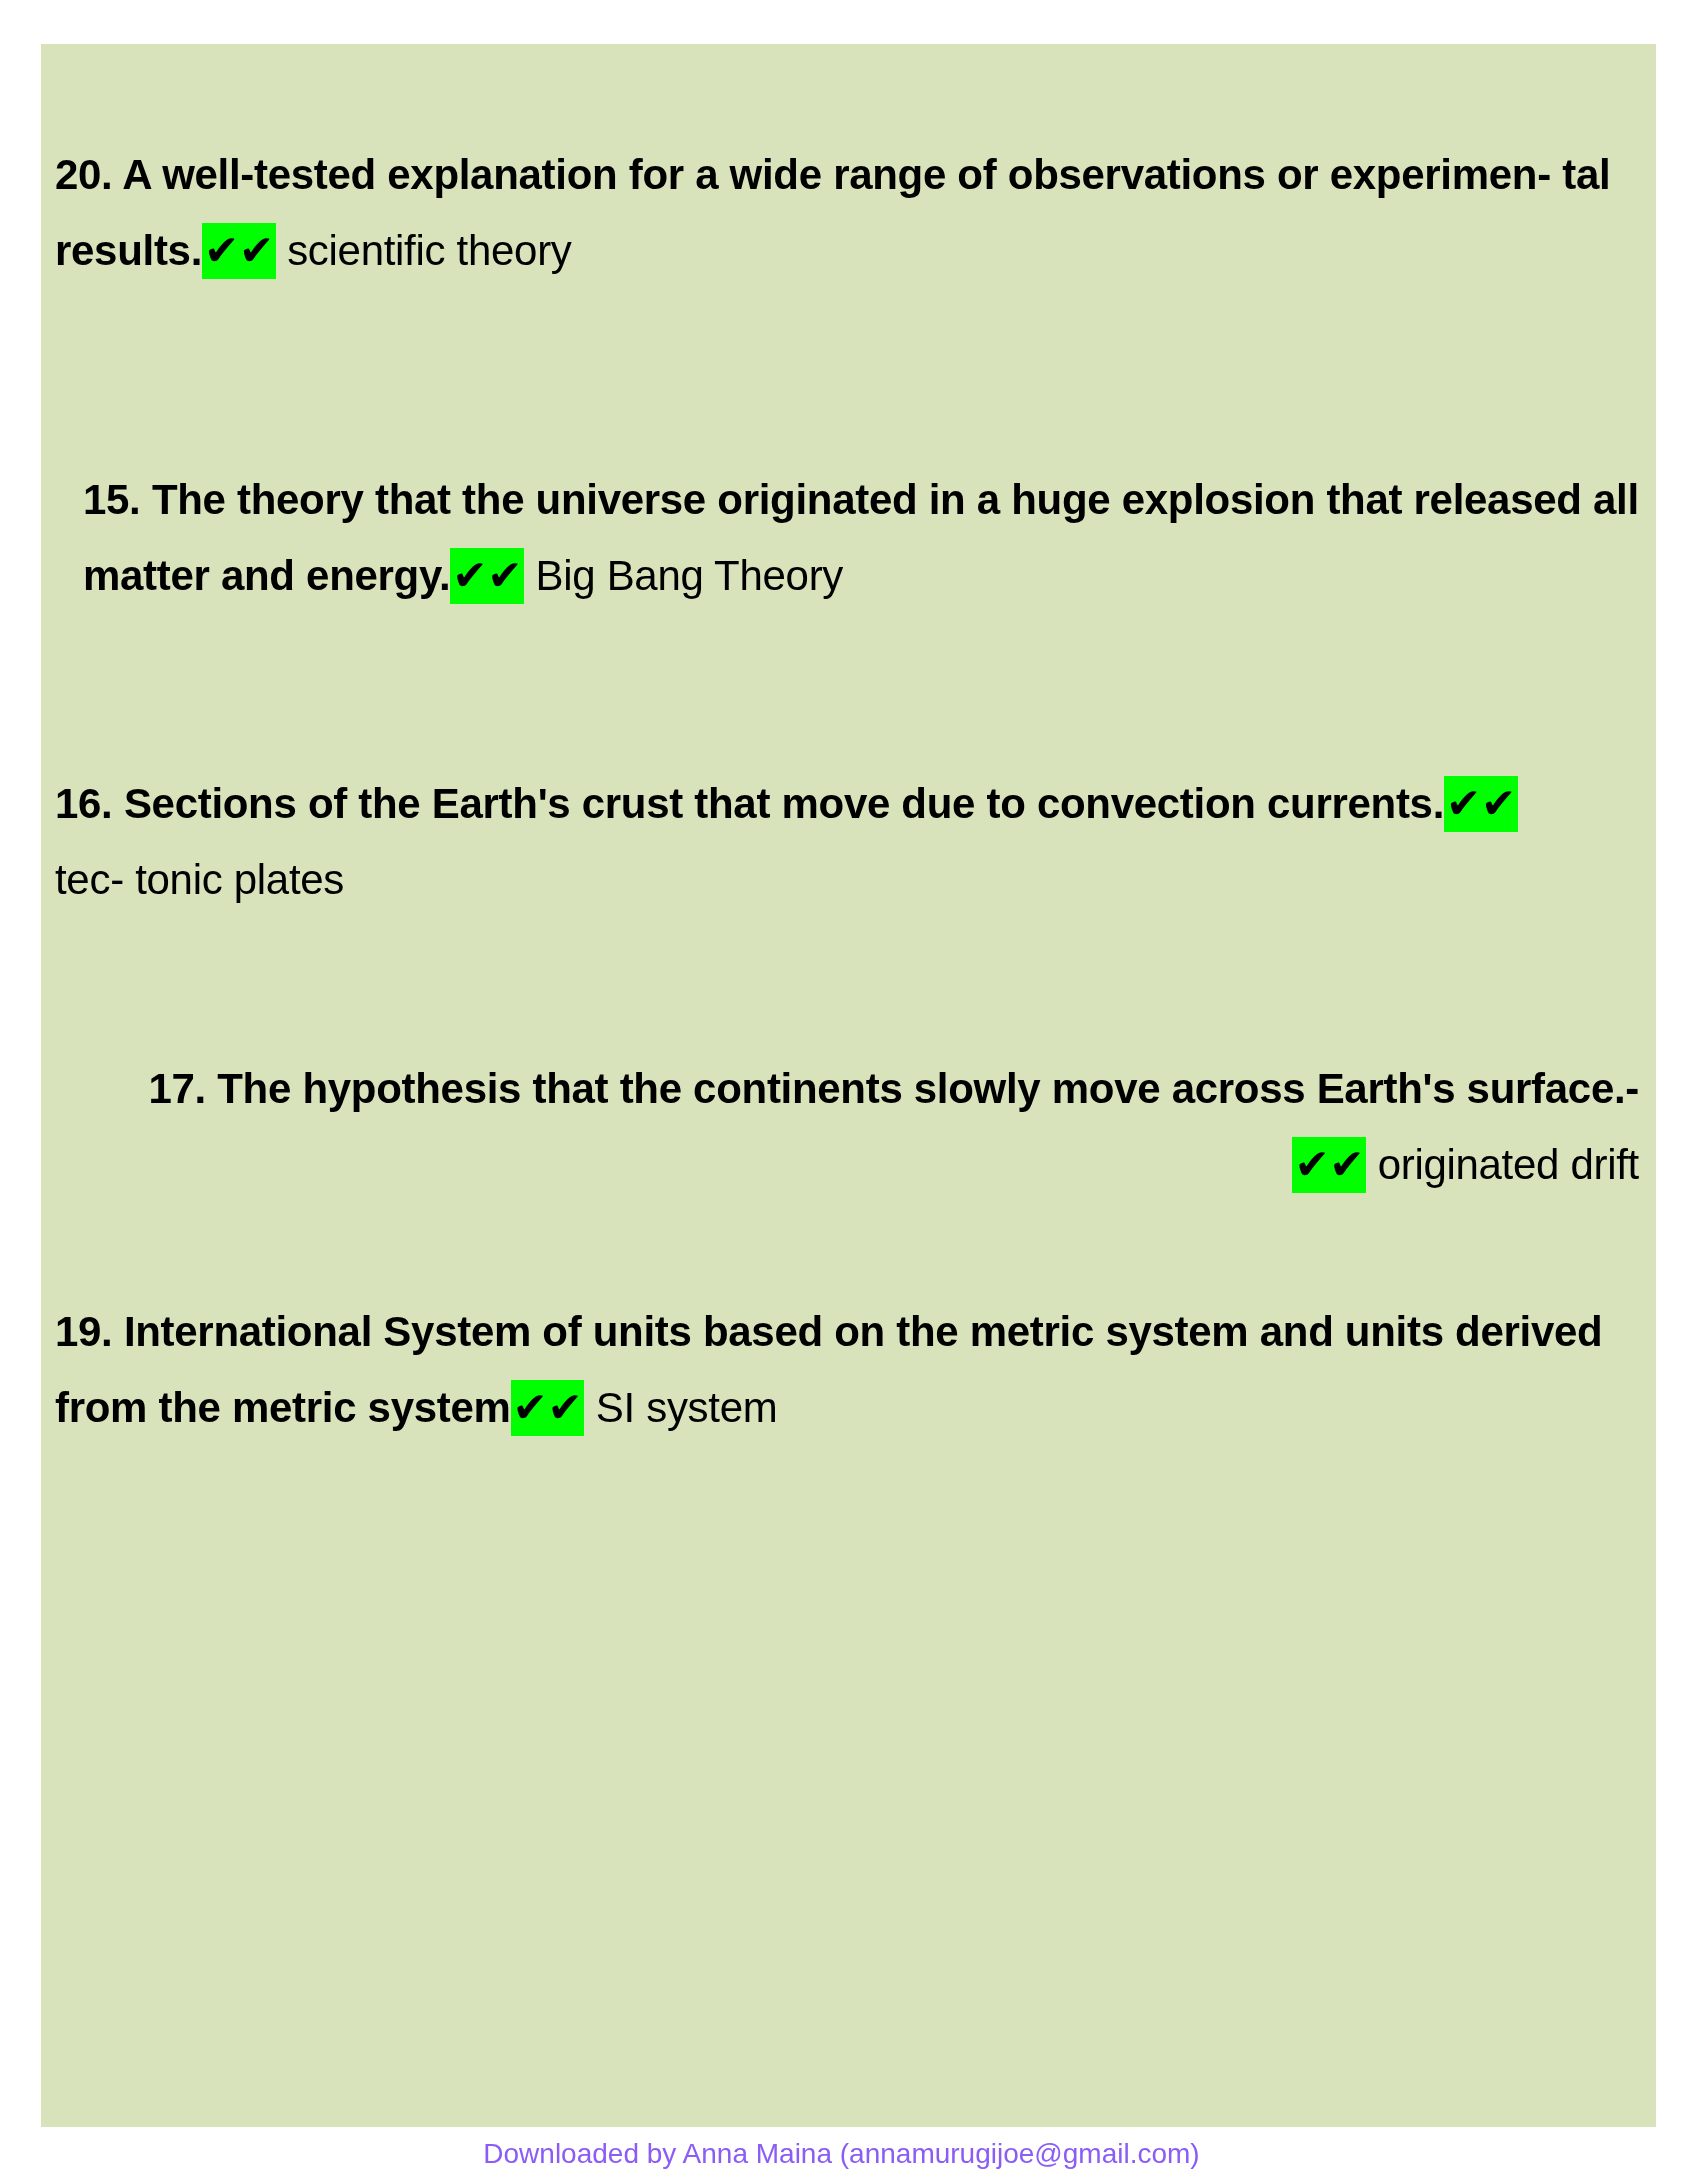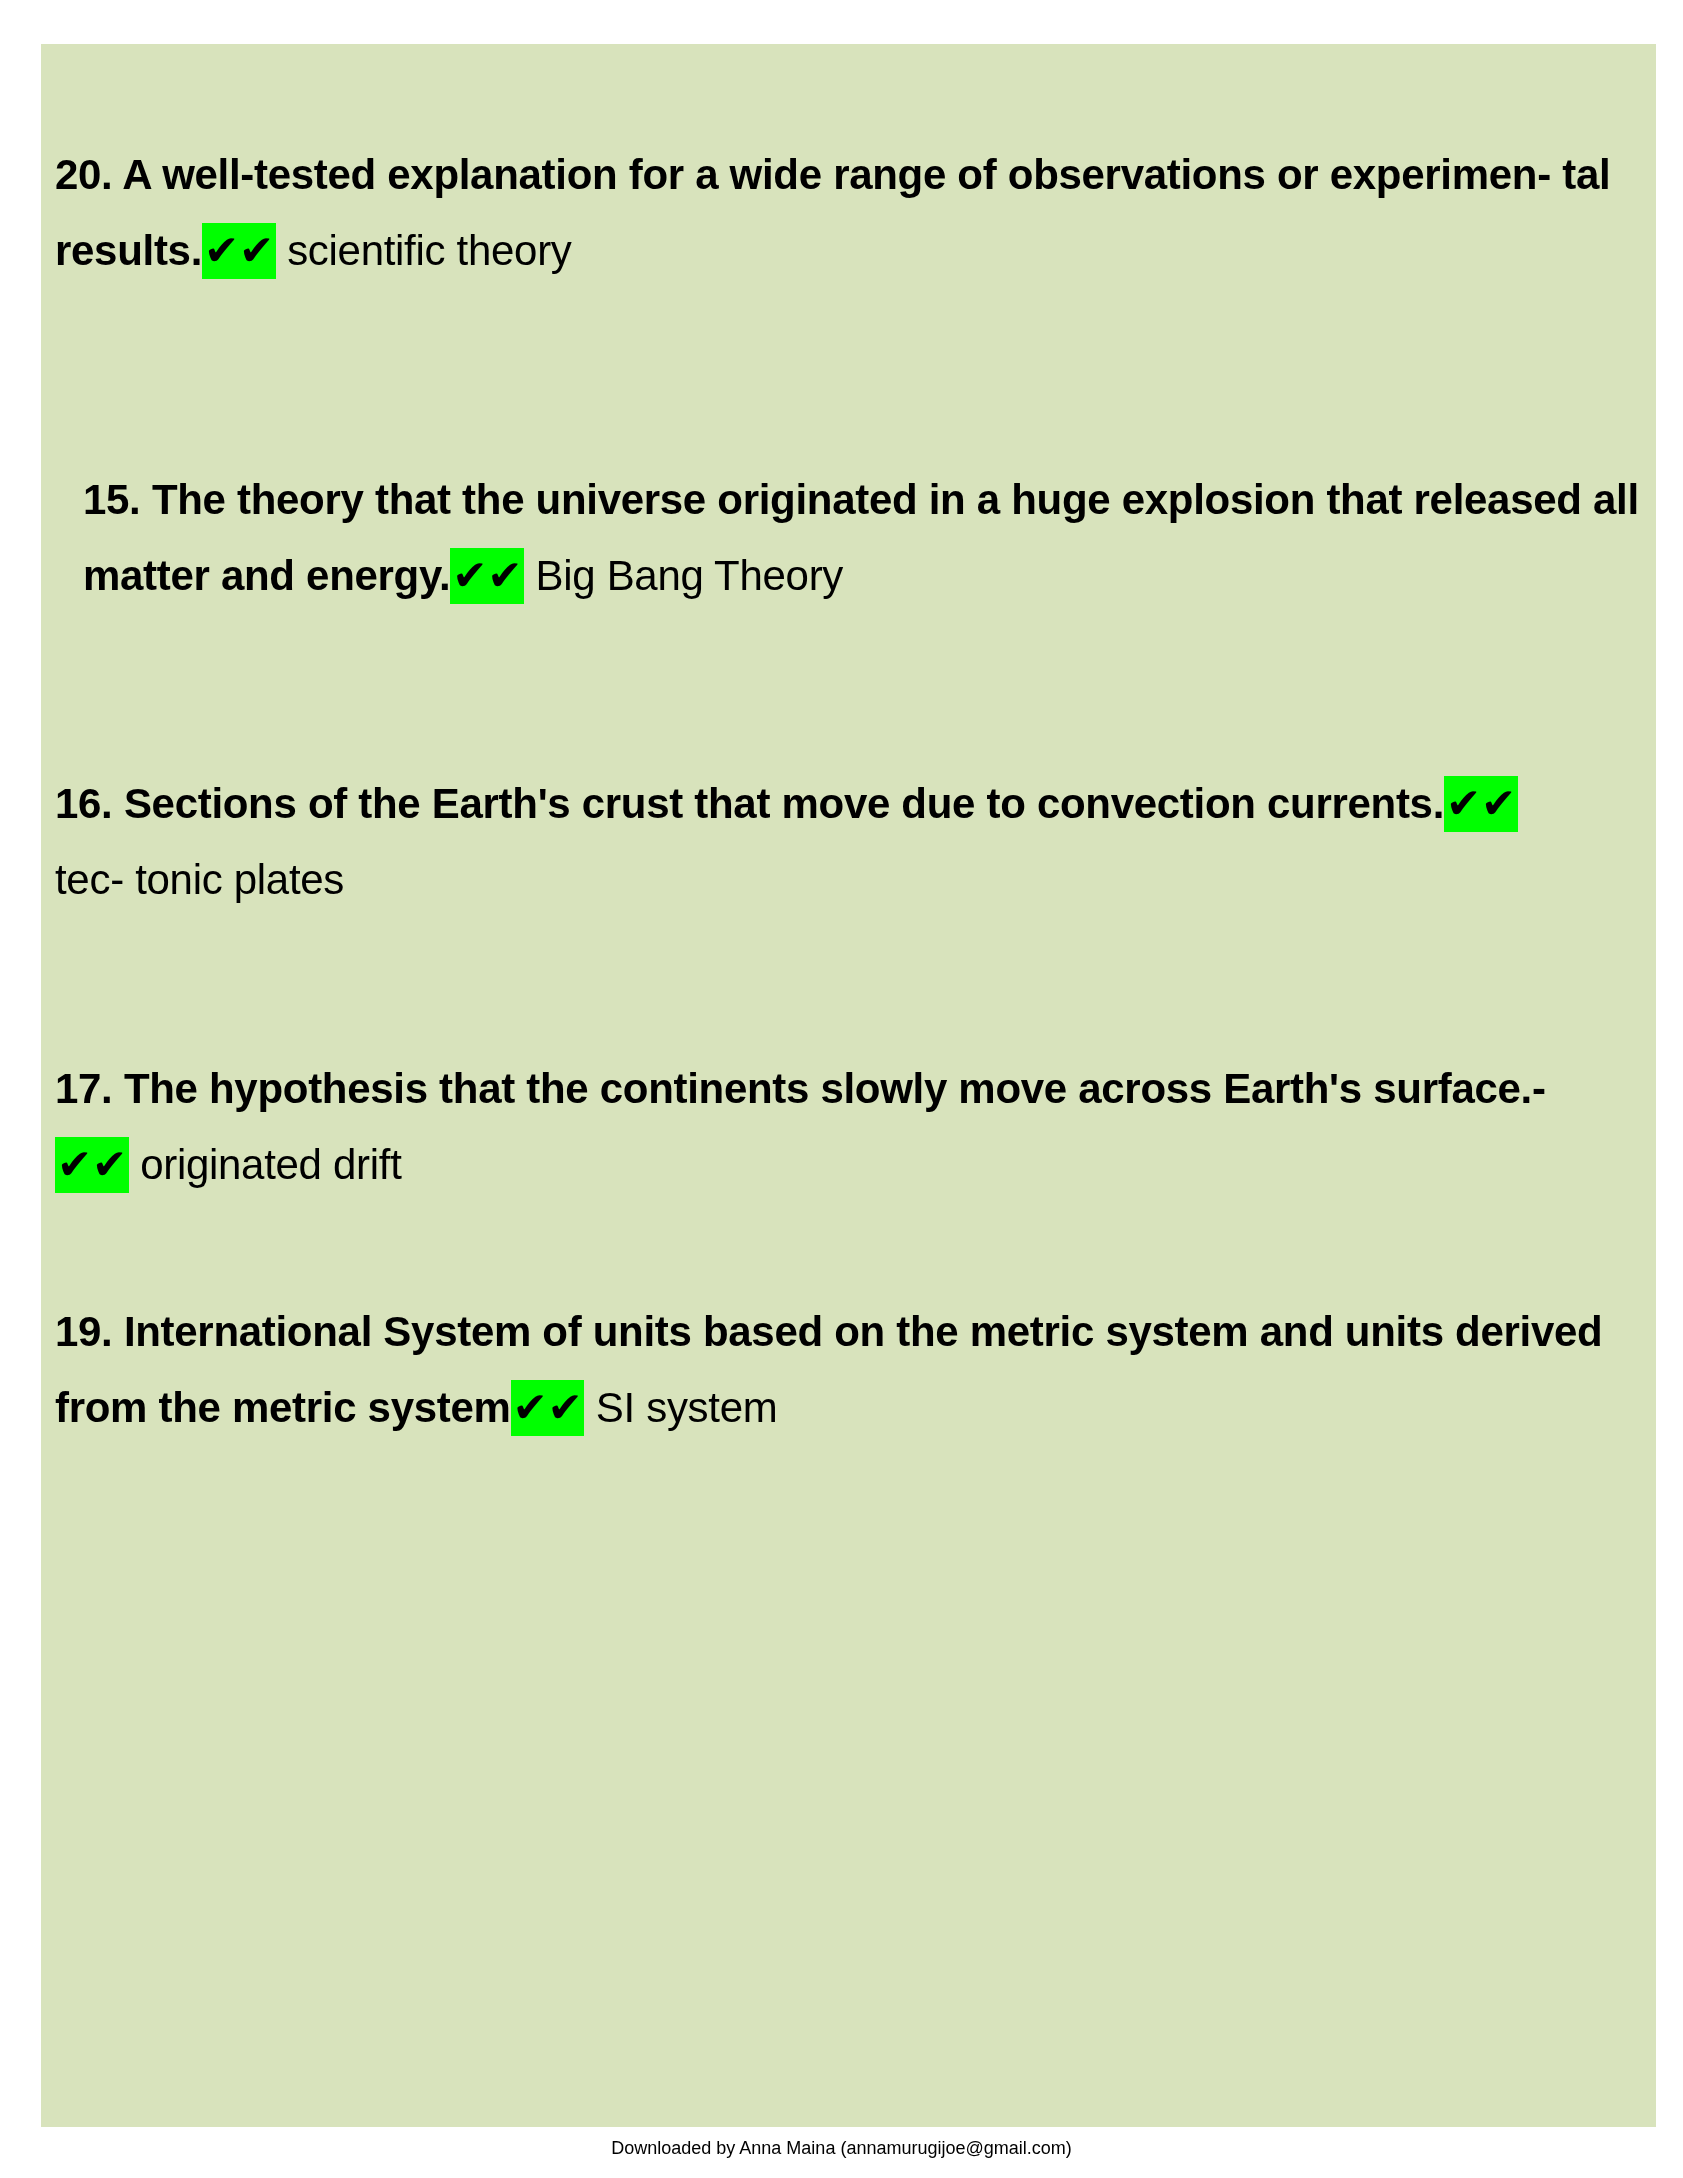--- a/index.html
+++ b/index.html
@@ -45,42 +45,42 @@
     }
     .answer {
       font-weight: normal;
     }
     .footer {
       position: absolute;
       left: 0;
       width: 1683px;
       top: 2138px;
       text-align: center;
-      font-size: 18px;
-      color: #000000;
+      font-size: 28px;
+      color: #8b5cf6;
     }
   </style>
 </head>
 <body>
 
 <div class="page-panel"></div>
 
 <div class="qa" style="top:137px;">
   <span class="question"><span>20.</span> <span>A well-tested explanation for a wide range of observations or experimen- tal results.</span></span><span class="check">✔✔</span> <span class="answer">scientific theory</span>
 </div>
 
 <div class="qa" style="top:462px;margin-left:28px;">
   <span class="question"><span>15.</span> <span>The theory that the universe originated in a huge explosion that released all matter and energy.</span></span><span class="check">✔✔</span> <span class="answer">Big Bang Theory</span>
 </div>
 
 <div class="qa" style="top:766px;">
   <span class="question"><span>16.</span> <span>Sections of the Earth's crust that move due to convection currents.</span></span><span class="check">✔✔</span><br><span class="answer">tec- tonic plates</span>
 </div>
 
-<div class="qa" style="top:1051px;">
+<div class="qa" style="top:1051px;text-align:right;">
   <span class="question"><span>17.</span> <span>The hypothesis that the continents slowly move across Earth's surface.-</span></span><br><span class="check">✔✔</span> <span class="answer">originated drift</span>
 </div>
 
 <div class="qa" style="top:1294px;">
   <span class="question"><span>19.</span> <span>International System of units based on the metric system and units derived from the metric system</span></span><span class="check">✔✔</span> <span class="answer">SI system</span>
 </div>
 
 <div class="footer">Downloaded by Anna Maina (annamurugijoe@gmail.com)</div>
 
 

